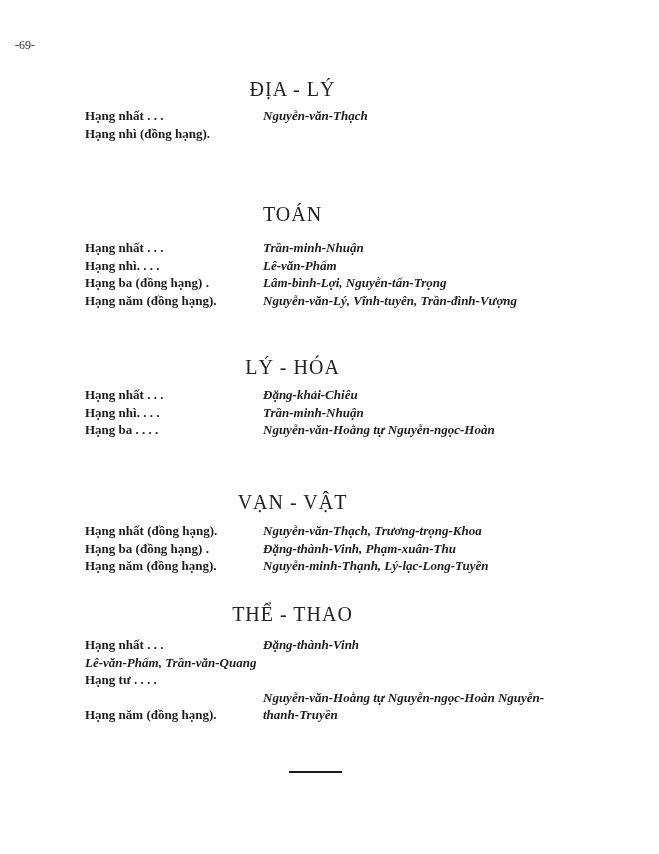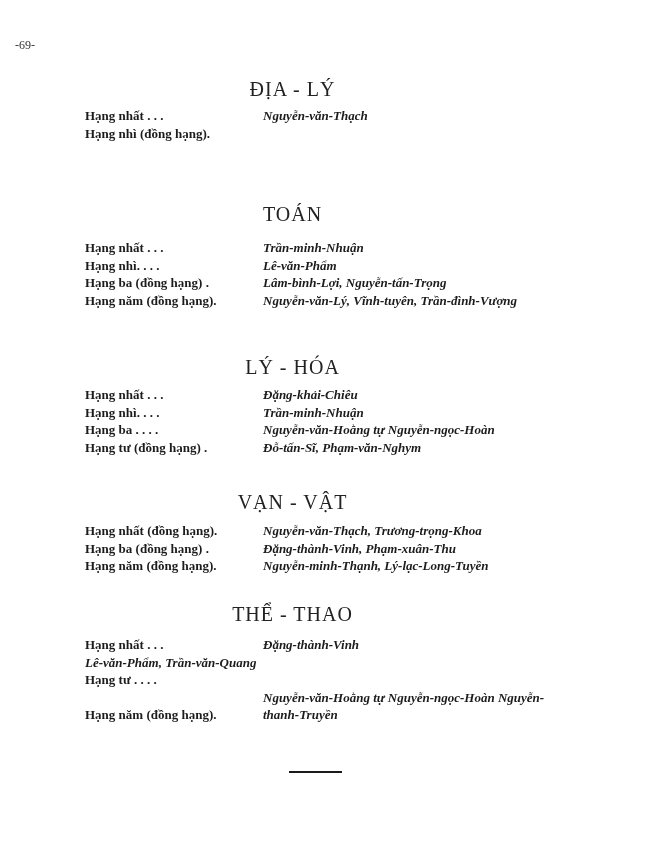--- a/index.html
+++ b/index.html
@@ -58,24 +58,20 @@
     <span class="value">Đặng-khải-Chiêu</span>
   </div>
   <div class="row">
     <span class="label">Hạng nhì.  .  .  .</span>
     <span class="value">Trần-minh-Nhuận</span>
   </div>
   <div class="row">
     <span class="label">Hạng ba .  .  .  .</span>
     <span class="value" style="white-space:nowrap">Nguyễn-văn-Hoằng tự Nguyễn-ngọc-Hoàn</span>
   </div>
-  <div class="row">
-    <span class="label">Hạng tư (đồng hạng)  .</span>
-    <span class="value">Đỗ-tấn-Sĩ, Phạm-văn-Nghym</span>
-  </div>
 </div>
 
 <div class="section-title" style="top:491px">VẠN - VẬT</div>
 <div class="rows" style="top:522px">
   <div class="row">
     <span class="label">Hạng nhất (đồng hạng).</span>
     <span class="value" style="white-space:nowrap">Nguyễn-văn-Thạch, Trương-trọng-Khoa</span>
   </div>
   <div class="row">
     <span class="label">Hạng ba (đồng hạng)  .</span>

